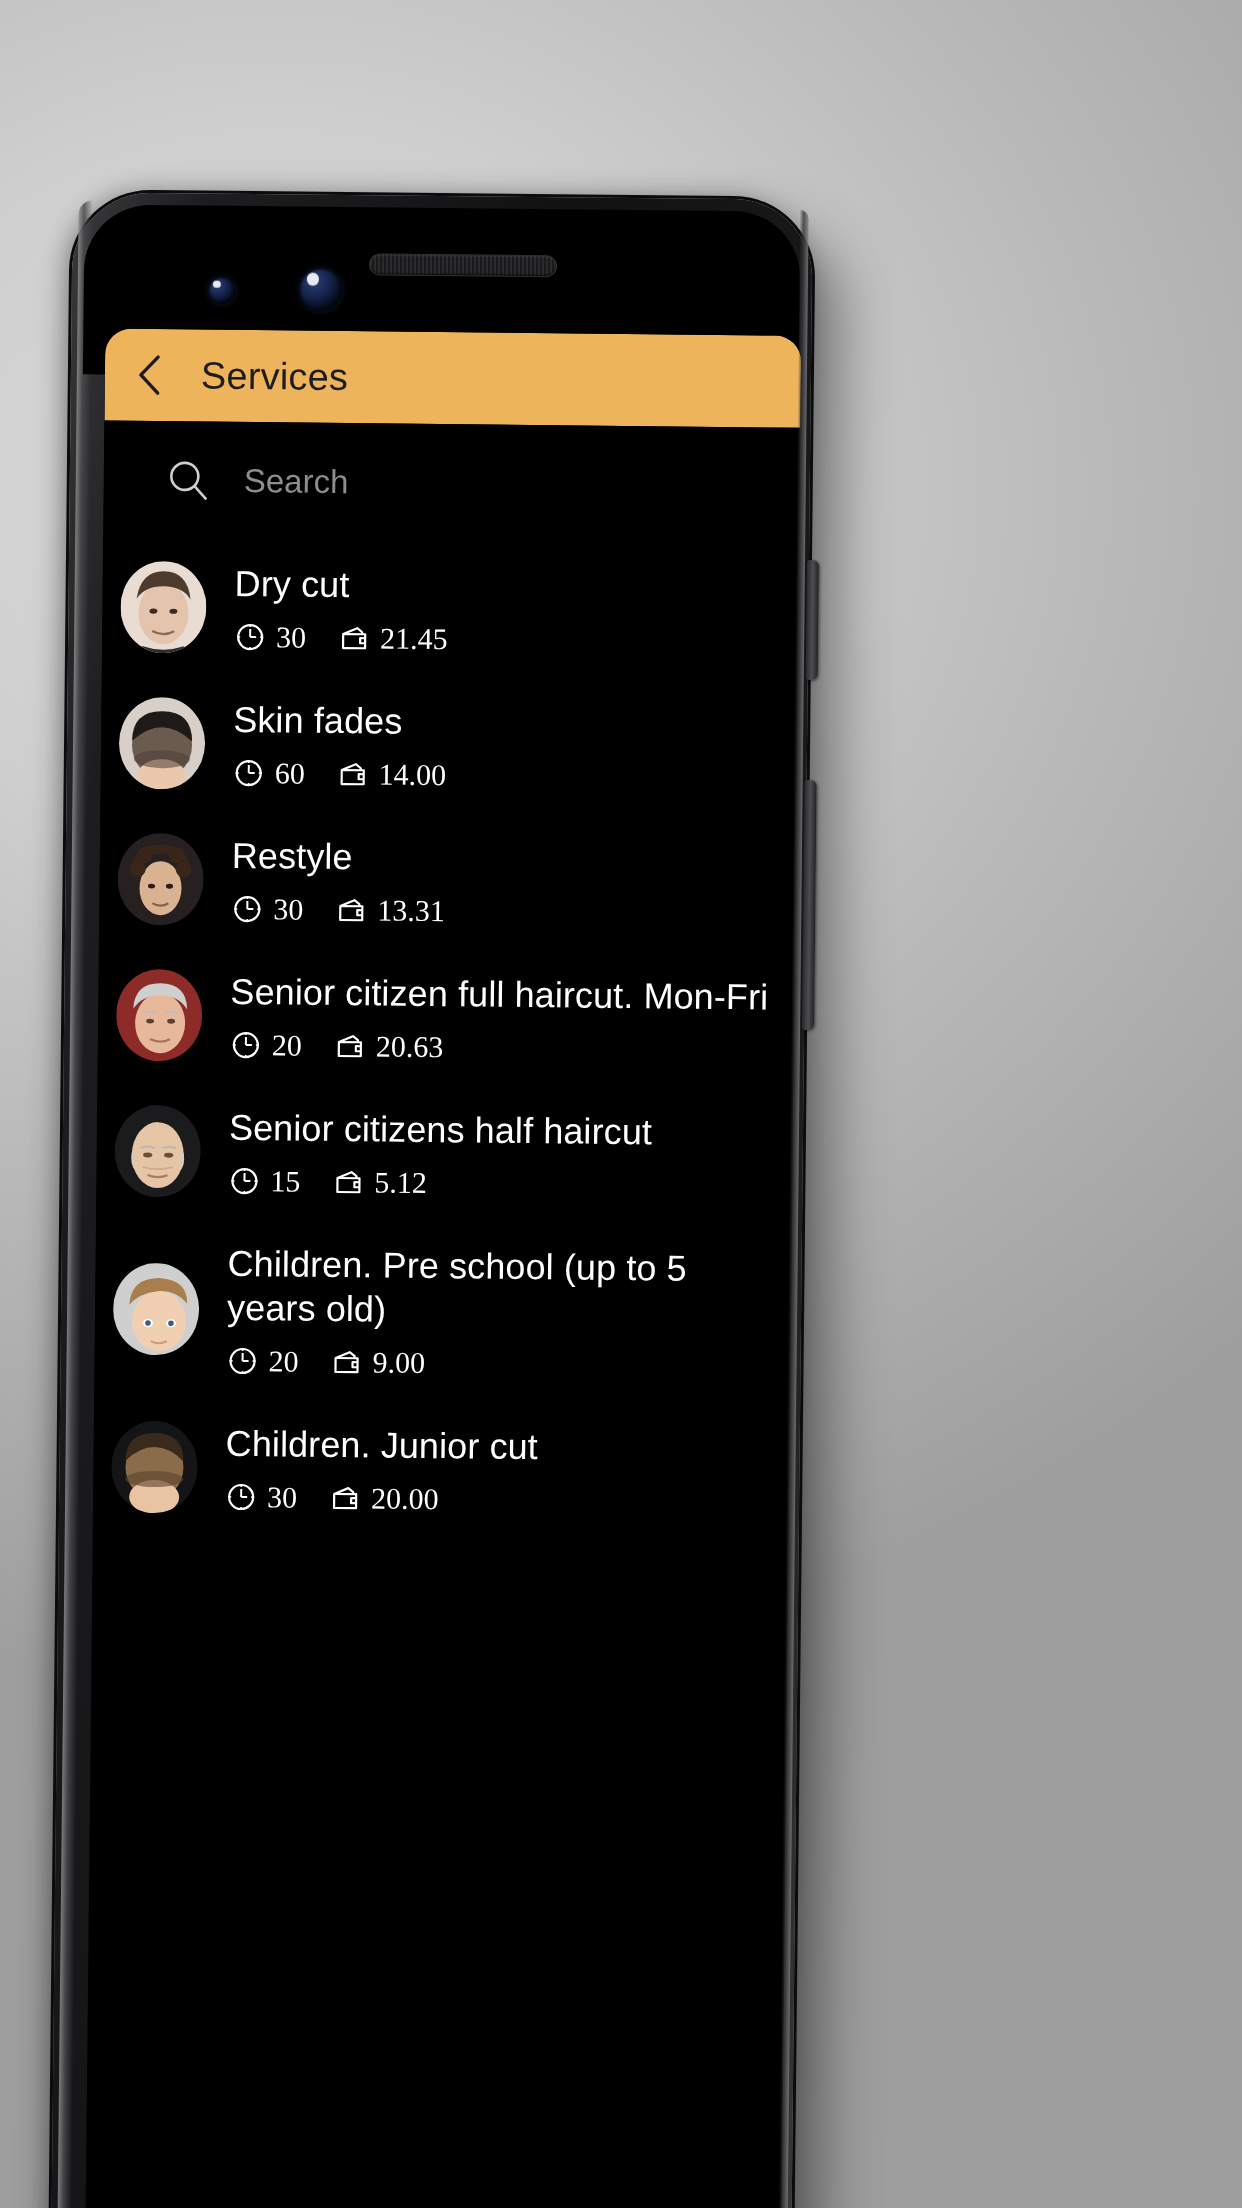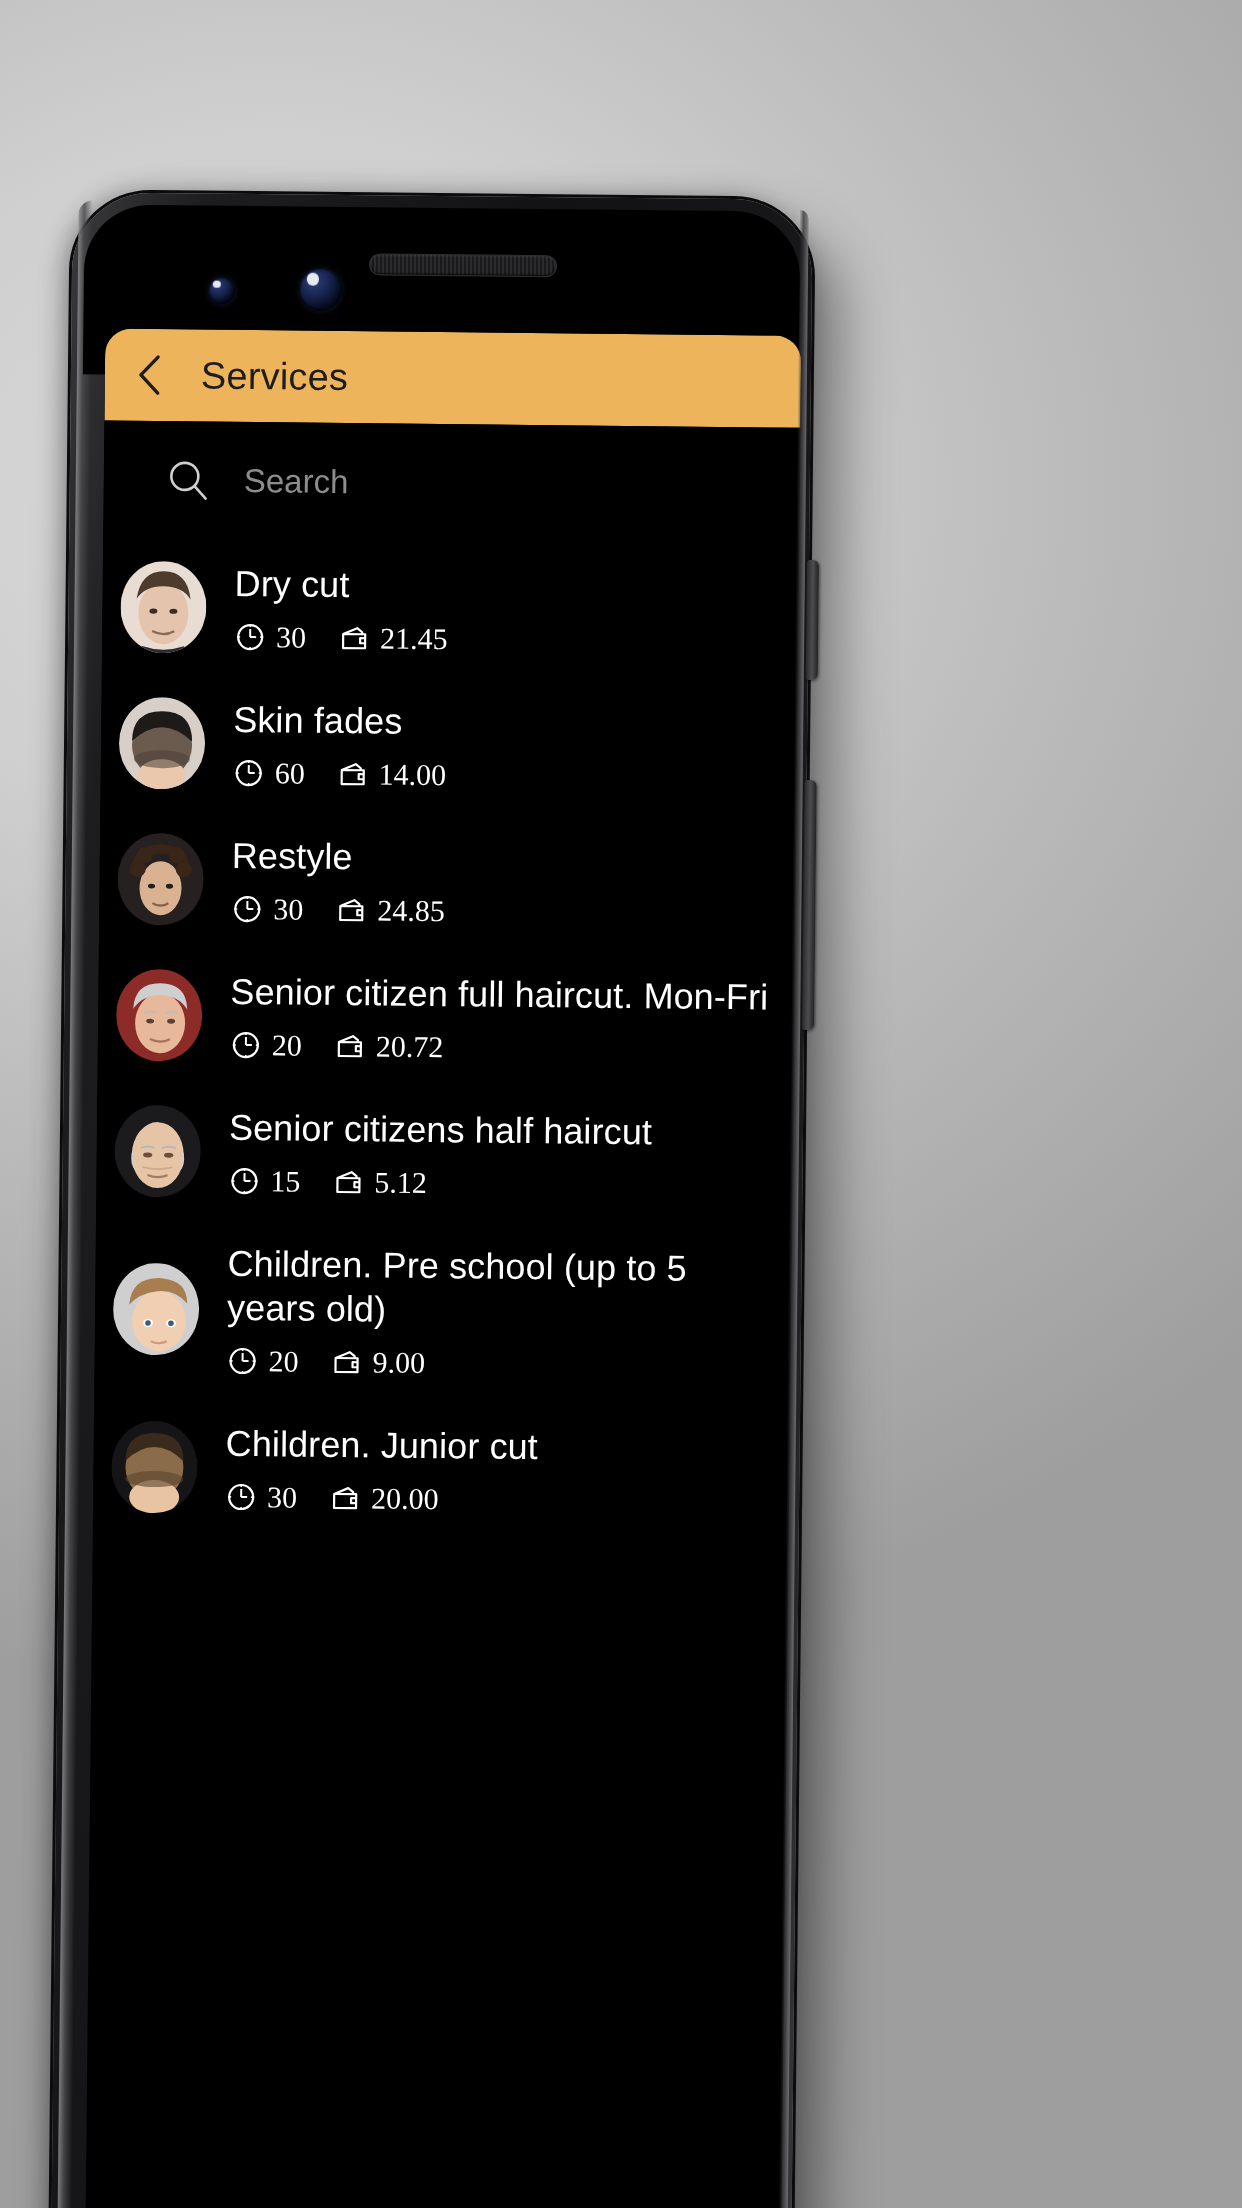--- a/index.html
+++ b/index.html
@@ -321,21 +321,21 @@
               <line x1="16" y1="26" x2="16" y2="29" stroke="#fff" stroke-width="1.6"></line>
               <line x1="3" y1="16" x2="6" y2="16" stroke="#fff" stroke-width="1.6"></line>
               <line x1="26" y1="16" x2="29" y2="16" stroke="#fff" stroke-width="1.6"></line>
             </svg>
             <span class="meta-val">30</span>
             <svg class="meta-ico" viewBox="0 0 32 32">
               <path d="M5 12 L5 26 L27 26 L27 12 Z" fill="none" stroke="#fff" stroke-width="2.2" stroke-linejoin="round"></path>
               <path d="M5 12 L19 6 L24 10 L24 12" fill="none" stroke="#fff" stroke-width="2.2" stroke-linejoin="round"></path>
               <path d="M27 16 L22 16 L22 21 L27 21" fill="none" stroke="#fff" stroke-width="2.2" stroke-linejoin="round"></path>
             </svg>
-            <span class="meta-val">24.85</span>
+            <span class="meta-val">13.31</span>
           </div>
         </div>
       </div>
 
       <div class="service-row">
         <div class="avatar">
           <svg class="face" viewBox="0 0 86 92" preserveAspectRatio="xMidYMid slice">
             <rect width="86" height="92" fill="#8d2b28"></rect>
             <ellipse cx="44" cy="54" rx="25" ry="30" fill="#e8b89b"></ellipse>
             <path d="M17 40 Q18 14 44 14 Q70 14 71 40 Q62 26 44 26 Q26 26 17 40Z" fill="#cfcfcf"></path>
@@ -357,21 +357,21 @@
               <line x1="16" y1="26" x2="16" y2="29" stroke="#fff" stroke-width="1.6"></line>
               <line x1="3" y1="16" x2="6" y2="16" stroke="#fff" stroke-width="1.6"></line>
               <line x1="26" y1="16" x2="29" y2="16" stroke="#fff" stroke-width="1.6"></line>
             </svg>
             <span class="meta-val">20</span>
             <svg class="meta-ico" viewBox="0 0 32 32">
               <path d="M5 12 L5 26 L27 26 L27 12 Z" fill="none" stroke="#fff" stroke-width="2.2" stroke-linejoin="round"></path>
               <path d="M5 12 L19 6 L24 10 L24 12" fill="none" stroke="#fff" stroke-width="2.2" stroke-linejoin="round"></path>
               <path d="M27 16 L22 16 L22 21 L27 21" fill="none" stroke="#fff" stroke-width="2.2" stroke-linejoin="round"></path>
             </svg>
-            <span class="meta-val">20.72</span>
+            <span class="meta-val">20.63</span>
           </div>
         </div>
       </div>
 
       <div class="service-row">
         <div class="avatar">
           <svg class="face" viewBox="0 0 86 92" preserveAspectRatio="xMidYMid slice">
             <rect width="86" height="92" fill="#1b1b1d"></rect>
             <ellipse cx="43" cy="50" rx="26" ry="33" fill="#e6c4a6"></ellipse>
             <path d="M17 48 Q15 60 21 66 Q16 52 20 42Z" fill="#cfcfcf"></path>

